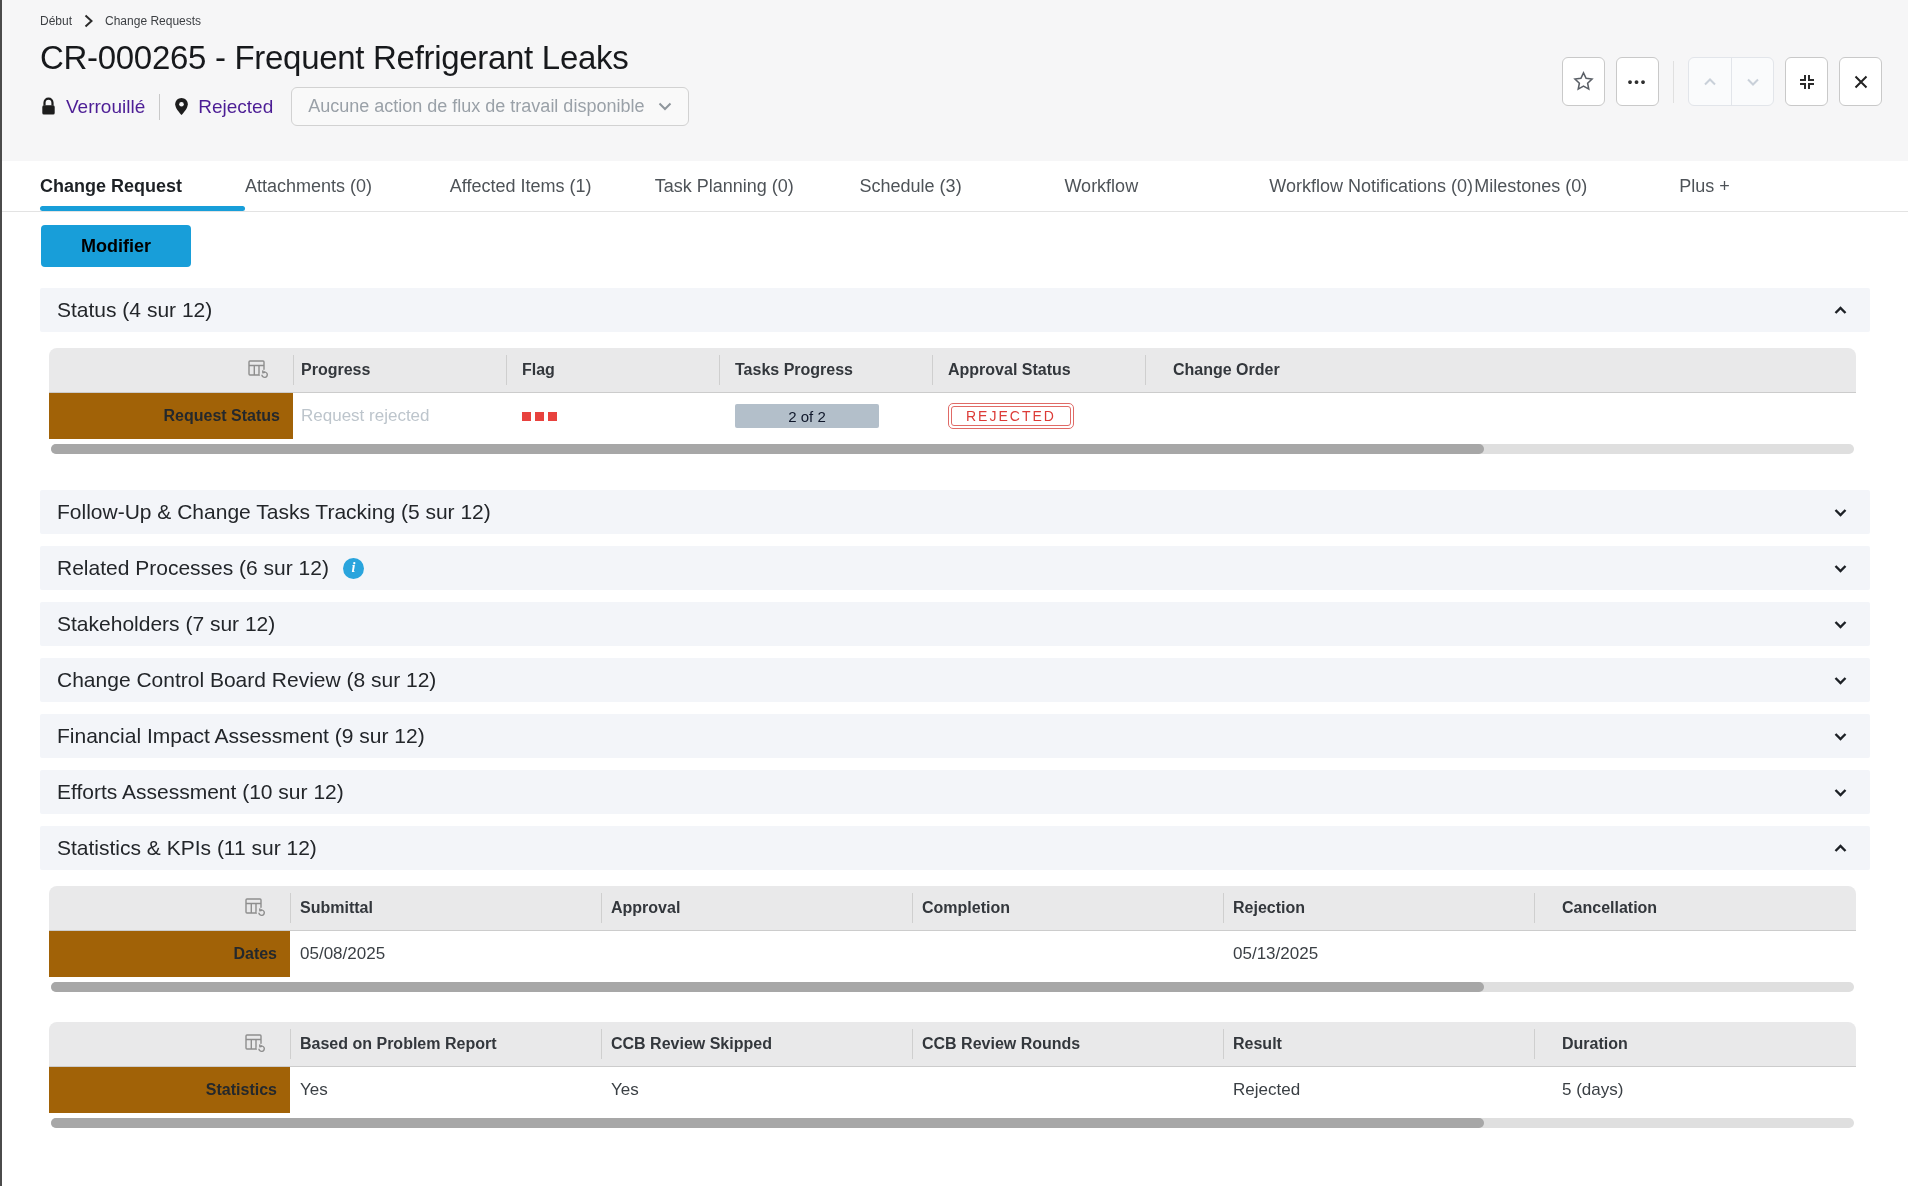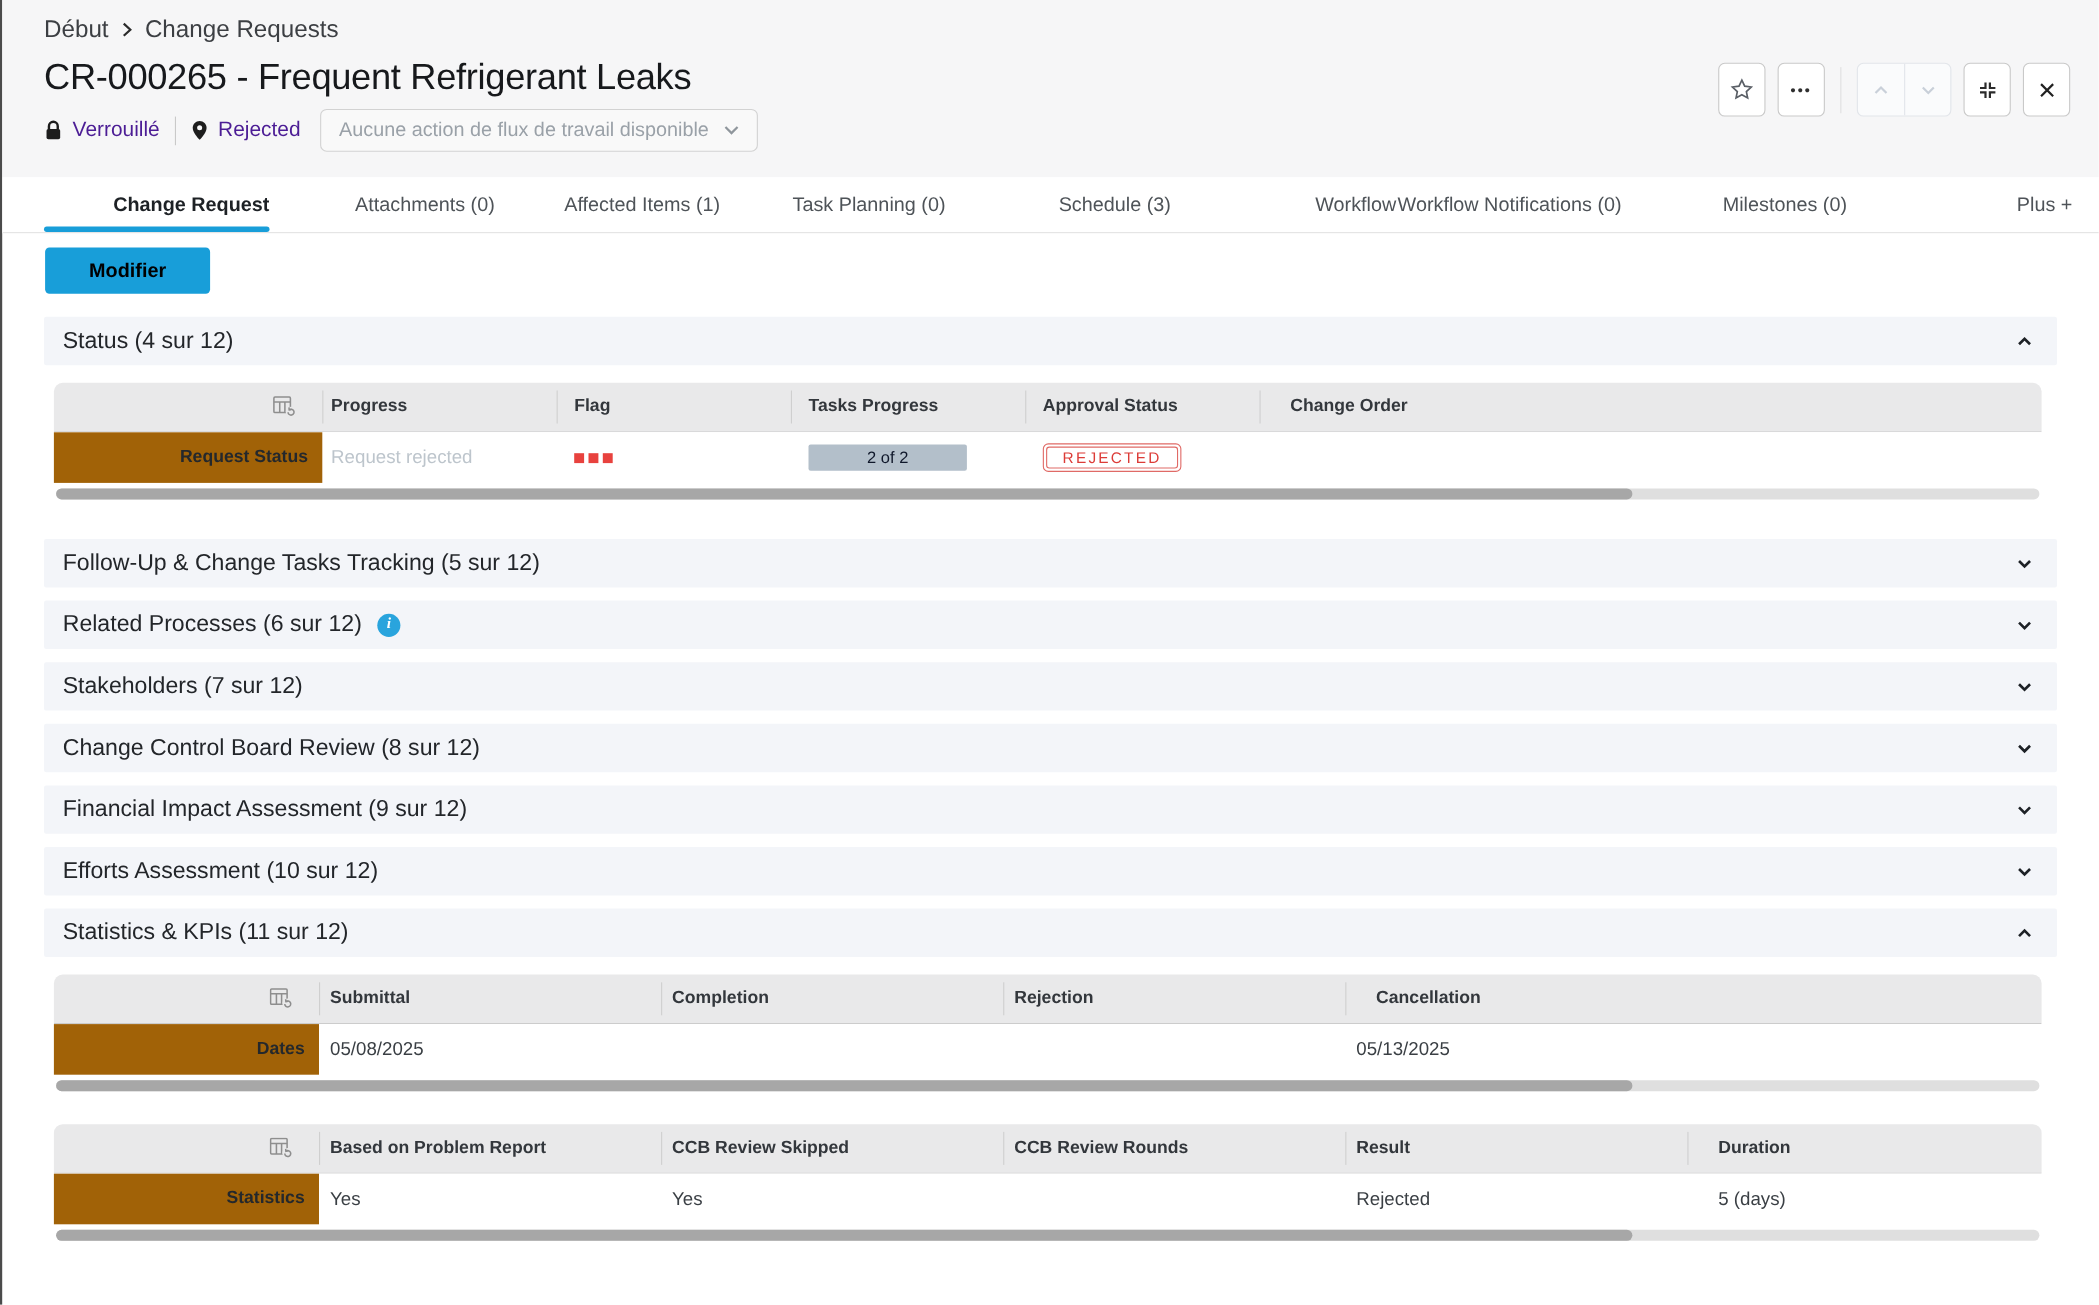--- a/index.html
+++ b/index.html
@@ -10,21 +10,21 @@
     color: #24282c;
     border-left: 2px solid #4b4b4b;
   }
   
   .page-header {
     background: #f6f6f7;
     height: 161px;
     padding: 14px 26px 0 38px;
     position: relative;
   }
-  .breadcrumb { display: flex; align-items: center; gap: 12px; font-size: 22px; color: #3c3f43; }
+  .breadcrumb { display: flex; align-items: center; gap: 12px; font-size: 12px; color: #3c3f43; }
   .crumb { cursor: default; }
   .page-title { margin-top: 11px; font-size: 33px; font-weight: 500; color: #17191c; letter-spacing: -0.3px; }
   .meta-row { margin-top: 10px; display: flex; align-items: center; gap: 14px; }
   .meta-item { display: flex; align-items: center; gap: 9px; font-size: 19px; color: #4c1d95; }
   .v-sep { width: 1px; height: 26px; background: #c9c9c9; }
   .workflow-select {
     display: flex; align-items: center; gap: 14px;
     border: 1px solid #d2d2d2; border-radius: 6px;
     background: #f9f9f9; color: #9aa1a8;
     font-size: 18px; padding: 8px 16px; margin-left: 4px;
@@ -35,21 +35,21 @@
     background: #fff; display: flex; align-items: center; justify-content: center;
     font-size: 15px; color: #2f2f2f; cursor: pointer;
   }
   .pair { display: flex; border: 1px solid #e2e5ea; border-radius: 6px; background: #fafbfc; overflow: hidden; }
   .pair .half { width: 42px; height: 47px; display: flex; align-items: center; justify-content: center; }
   .pair .half + .half { border-left: 1px solid #e2e5ea; }
   .actions-divider { width: 1px; height: 42px; background: #e0e0e0; margin: 0 3px; }
   .dots { font-size: 13px; letter-spacing: 2px; color: #2f2f2f; font-weight: bold; }
   
   .tab-bar { display: flex; background: #fff; border-bottom: 1px solid #e3e3e3; height: 51px; padding: 0 24px 0 38px; }
-  .tab { flex: 1; display: flex; align-items: center; justify-content: flex-end; font-size: 18px; color: #4e5358; position: relative; cursor: pointer; }
+  .tab { flex: 1; display: flex; align-items: center; justify-content: flex-start; font-size: 18px; color: #4e5358; position: relative; cursor: pointer; }
   .tab.active { color: #1d2125; font-weight: 700; }
   .tab.active::after { content: ""; position: absolute; left: 0; right: 0; bottom: 0; height: 5px; background: #189ed9; border-radius: 3px; }
   
   .content { padding: 13px 38px 0 38px; }
   .edit-btn {
     display: block; width: 150px; height: 42px; border: none; border-radius: 4px;
     background: #189ed9; color: #000000; font-family: inherit; font-size: 18px; font-weight: 700;
     margin: 0 0 21px 1px; cursor: pointer;
   }
   .band {
@@ -376,20 +376,23 @@
               <circle cx="16.5" cy="14.5" r="4.8" fill="#e9e9ea"></circle>
               <path d="M13.9 14.7a2.7 2.7 0 1 0 1-2.1" stroke="#8e8e8e" stroke-width="1.4" fill="none"></path>
               <path d="M14.7 10.4l.2 2.2 2.1-.4" fill="none" stroke="#8e8e8e" stroke-width="1.4"></path>
             </svg>
         </span>
       </div>
       <div class="col">
           <span>Submittal</span>
         </div>
       <div class="col">
+          <span>Approval</span>
+        </div>
+      <div class="col">
           <span>Completion</span>
         </div>
       <div class="col">
           <span>Rejection</span>
         </div>
       <div class="col grow">
           <span>Cancellation</span>
         </div>
     </div>
     <div class="tbl-row">

